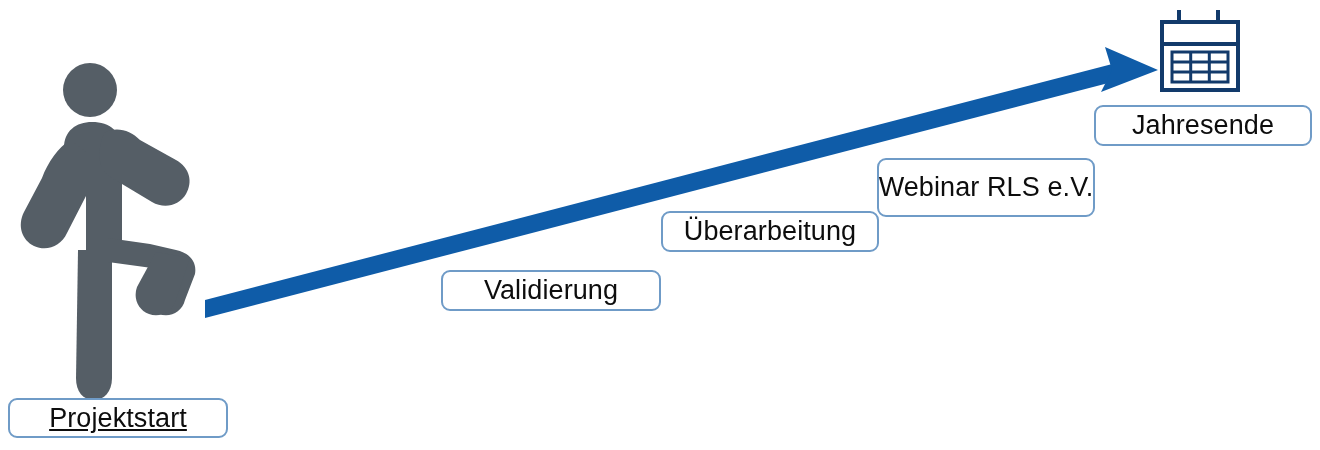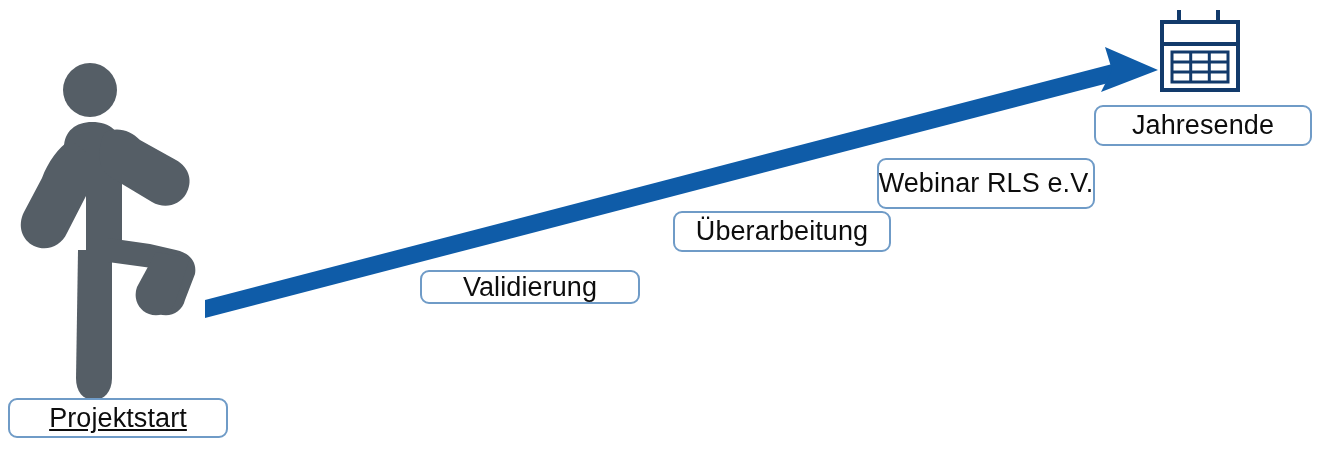--- a/index.html
+++ b/index.html
@@ -46,23 +46,23 @@
     font-size: 27px;
     line-height: 1;
     letter-spacing: 0.1px;
     white-space: nowrap;
     font-family: "Liberation Sans", sans-serif;
     padding: 0 14px;
   }
 
   .m-projektstart { left: 8px;    top: 398px; width: 220px; height: 40px; text-decoration: underline; }
   .m-messsystem   { left: 226px;  top: 328px; width: 218px; height: 41px; }
-  .m-validierung  { left: 420px;  top: 270px; width: 220px; height: 34px; }
-  .m-ueberarb     { left: 661px;  top: 211px; width: 218px; height: 41px; margin-left: 12px; }
-  .m-webinar      { left: 877px;  top: 158px; width: 218px; height: 51px; }
+  .m-validierung  { left: 441px;  top: 270px; width: 220px; height: 41px; }
+  .m-ueberarb     { left: 661px;  top: 211px; width: 218px; height: 41px; }
+  .m-webinar      { left: 877px;  top: 158px; width: 218px; height: 59px; }
   .m-jahresende   { left: 1094px; top: 105px; width: 218px; height: 41px; }
 </style>
 </head>
 <body>
 
 <div id="canvas">
 
   <svg class="layer-svg" viewBox="0 0 1320 450" xmlns="http://www.w3.org/2000/svg">
 
     <g fill="#555e66">

